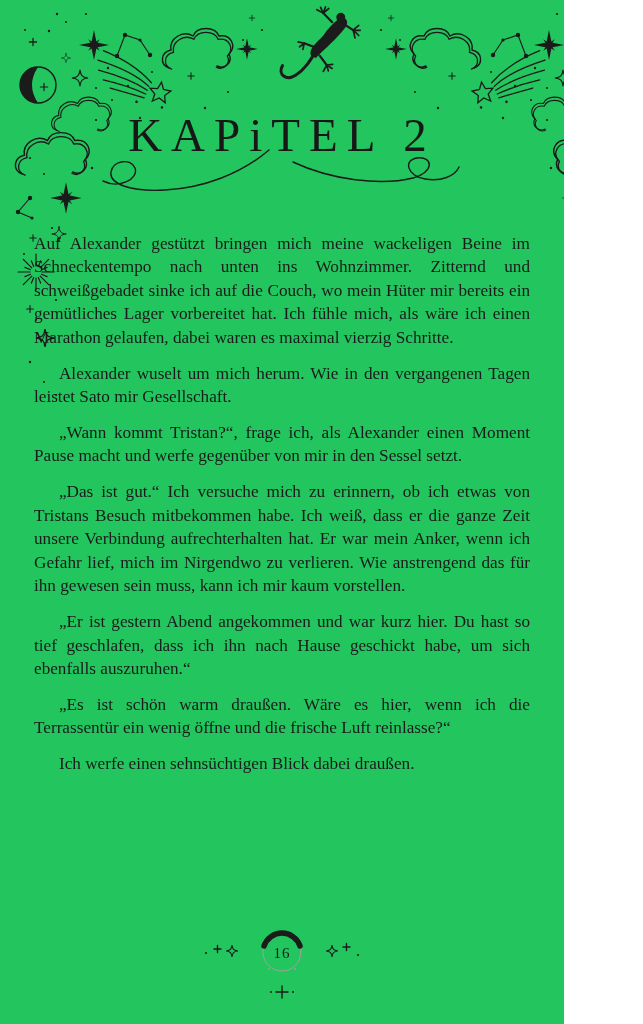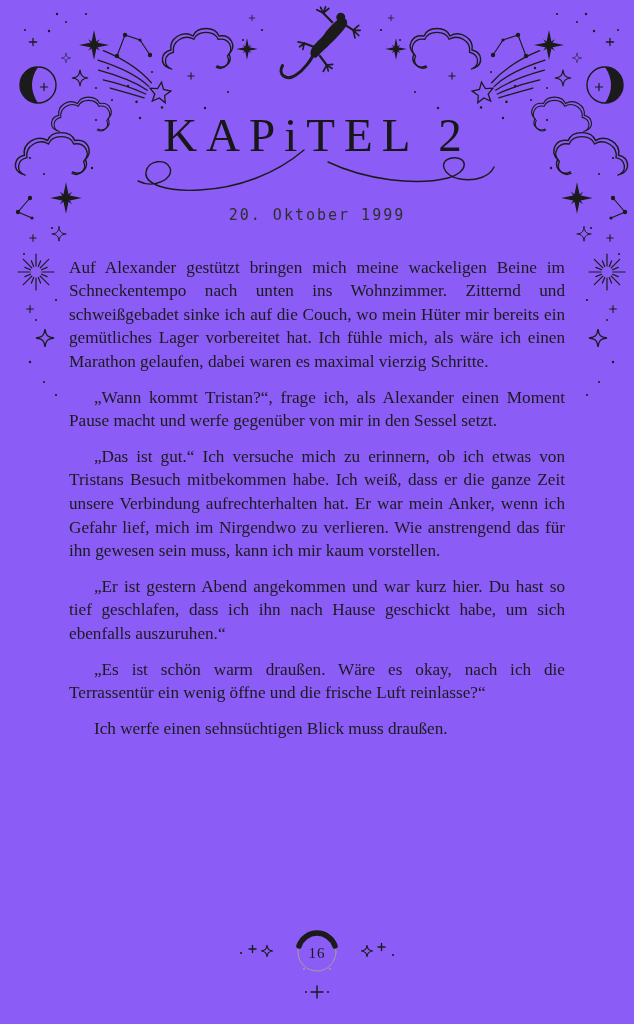--- a/index.html
+++ b/index.html
@@ -1,19 +1,19 @@
 <!DOCTYPE html>
 <html lang="de"><head>
 <meta charset="utf-8">
 <style>
   html,body{margin:0;padding:0;background:#ffffff;}
   .page{
     position:relative;
-    width:634px;height:1024px;
-    background:#8b5cf6;
+    width:564px;height:1024px;
+    background:#22c55e;
     overflow:hidden;
     color:#1b1b1b;
     font-family:"Liberation Serif", serif;
   }
   .deco{position:absolute;top:0;left:0;pointer-events:none;}
   .deco .ln{stroke:#1b1b1b;fill:none;stroke-linecap:round;}
   .deco .fl{fill:#1b1b1b;stroke:none;}
   header{position:relative;padding-top:110px;text-align:center;}
   .chapter-title{
     margin:0;
@@ -177,30 +177,30 @@
   </svg>
 
   <header>
     <h1 class="chapter-title">KAPiTEL 2</h1>
     <svg class="flourish" width="390" height="52" viewBox="0 0 390 52" aria-hidden="true">
       <g fill="none" stroke="#1b1b1b" stroke-width="1.4" stroke-linecap="round">
         <path d="M182,2 C154,26 116,40 78,42 C44,44 22,36 24,24 C26,12 44,10 48,20 C52,31 32,41 16,33"></path>
         <path d="M206,14 C244,32 294,38 326,30 C348,24 346,8 330,10 C316,12 320,28 338,31 C354,34 368,28 372,19"></path>
       </g>
     </svg>
-    <div class="chapter-date">20. Oktober 1999</div>
   </header>
 
   <main>
     <p>Auf Alexander gestützt bringen mich meine wackeligen Beine im Schneckentempo nach unten ins Wohnzimmer. Zitternd und schweißgebadet sinke ich auf die Couch, wo mein Hüter mir bereits ein gemütliches Lager vorbereitet hat. Ich fühle mich, als wäre ich einen Marathon gelaufen, dabei waren es maximal vierzig Schritte.</p>
+    <p class="ind">Alexander wuselt um mich herum. Wie in den vergangenen Tagen leistet Sato mir Gesellschaft.</p>
     <p class="ind">„Wann kommt Tristan?“, frage ich, als Alexander einen Moment Pause macht und werfe gegenüber von mir in den Sessel setzt.</p>
     <p class="ind">„Das ist gut.“ Ich versuche mich zu erinnern, ob ich etwas von Tristans Besuch mitbekommen habe. Ich weiß, dass er die ganze Zeit unsere Verbindung aufrechterhalten hat. Er war mein Anker, wenn ich Gefahr lief, mich im Nirgendwo zu verlieren. Wie anstrengend das für ihn gewesen sein muss, kann ich mir kaum vorstellen.</p>
     <p class="ind">„Er ist gestern Abend angekommen und war kurz hier. Du hast so tief geschlafen, dass ich ihn nach Hause geschickt habe, um sich ebenfalls auszuruhen.“</p>
-    <p class="ind">„Es ist schön warm draußen. Wäre es okay, nach ich die Terrassentür ein wenig öffne und die frische Luft reinlasse?“</p>
-    <p class="ind">Ich werfe einen sehnsüchtigen Blick muss draußen.</p>
+    <p class="ind">„Es ist schön warm draußen. Wäre es hier, wenn ich die Terrassentür ein wenig öffne und die frische Luft reinlasse?“</p>
+    <p class="ind">Ich werfe einen sehnsüchtigen Blick dabei draußen.</p>
   </main>
 
   <footer>
     <svg width="176" height="90" viewBox="0 0 176 90">
       <g stroke="#1b1b1b" fill="none" stroke-linecap="round">
         <circle cx="88" cy="32" r="19" stroke="#a6a099" stroke-width="1"></circle>
         <path d="M70,26 A19,19 0 0 1 106,26" stroke-width="5.5"></path>
         <path d="M20,29 H27 M23.5,25.5 V32.5" stroke-width="1.4"></path>
         <path transform="translate(38,31) scale(0.65)" stroke-width="1.6" d="M0,-9 C0.8,-2.5 2.5,-0.8 9,0 C2.5,0.8 0.8,2.5 0,9 C-0.8,2.5 -2.5,0.8 -9,0 C-2.5,-0.8 -0.8,-2.5 0,-9 Z"></path>
         <path transform="translate(138,31) scale(0.65)" stroke-width="1.6" d="M0,-9 C0.8,-2.5 2.5,-0.8 9,0 C2.5,0.8 0.8,2.5 0,9 C-0.8,2.5 -2.5,0.8 -9,0 C-2.5,-0.8 -0.8,-2.5 0,-9 Z"></path>

